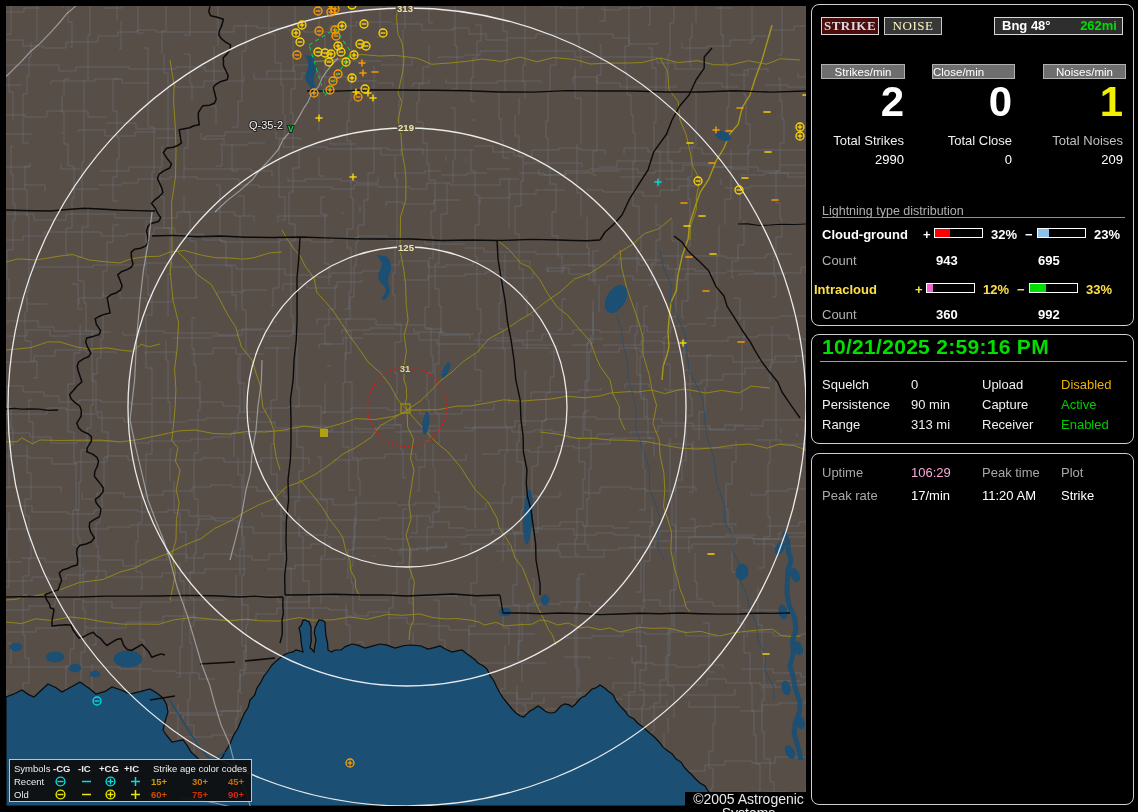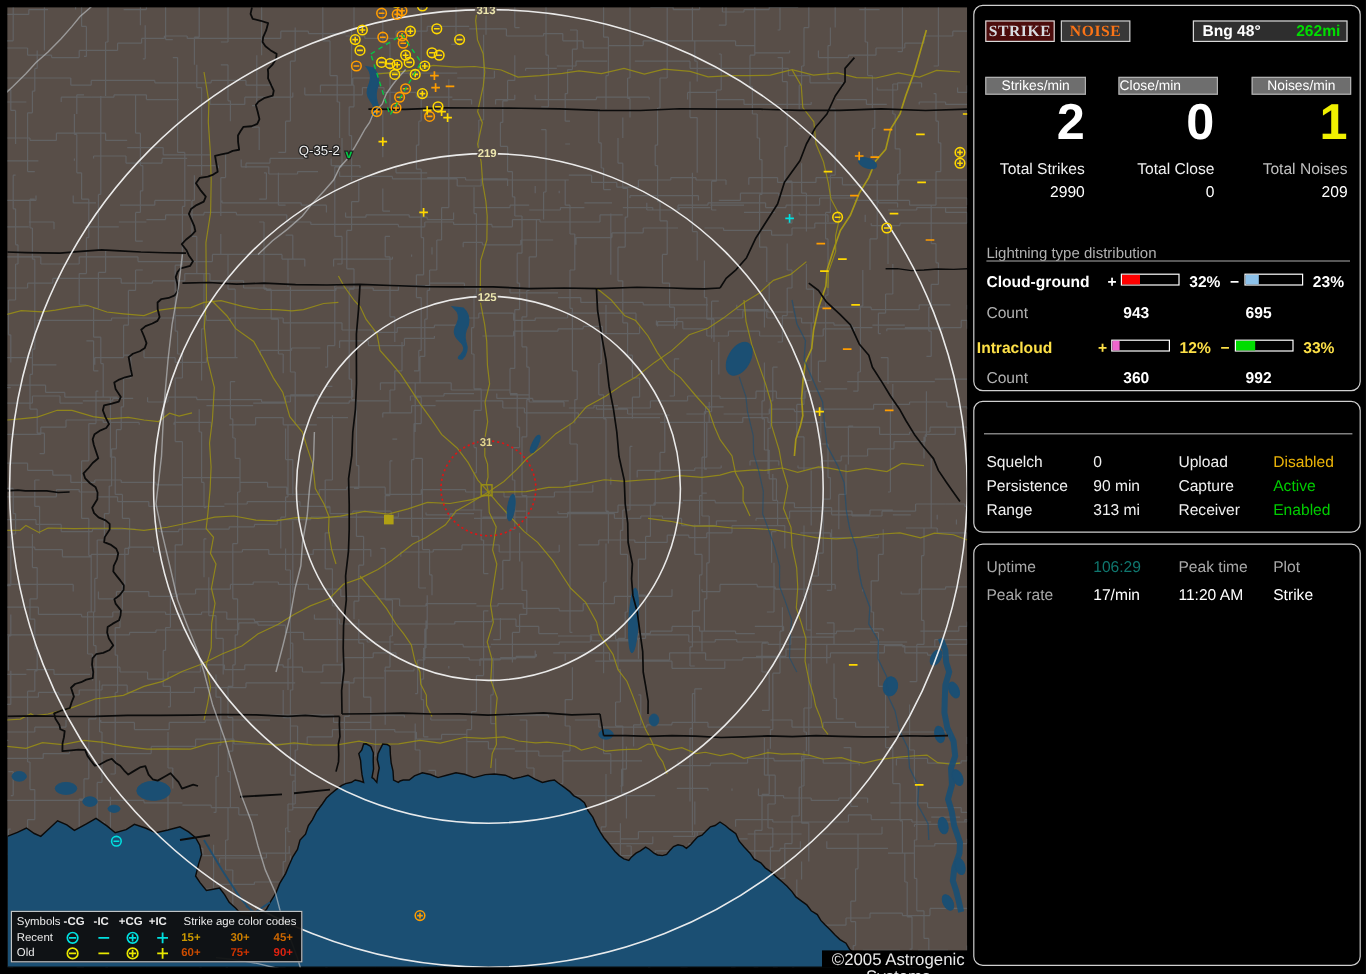--- a/index.html
+++ b/index.html
@@ -368,21 +368,21 @@
         <line x1="1" y1="5.5" x2="10" y2="5.5" stroke="#e8e800" stroke-width="1.5"></line>
         <line x1="5.5" y1="1" x2="5.5" y2="10" stroke="#e8e800" stroke-width="1.5"></line>
       </svg></div>
 <div style="position:absolute;left:141px;top:28px;color:#cc4c00;font-weight:bold">60+</div>
 <div style="position:absolute;left:182px;top:28px;color:#cc3300;font-weight:bold">75+</div>
 <div style="position:absolute;left:218px;top:28px;color:#dd2211;font-weight:bold">90+</div>
 </div>
 <div style="position:absolute;left:685px;top:792px;width:127px;height:14px;background:#000;color:#e8e8e8;font-size:14px;text-align:center;line-height:14px">©2005 Astrogenic Systems</div>
 <div style="position:absolute;left:811px;top:4px;width:323px;height:322px;background:#000;border:1px solid #cfcfcf;border-radius:8px">
 <div style="position:absolute;left:9px;top:12px;width:58px;height:18px;background:#4c0c0c;border:1px solid #d8d8d8;color:#d8dce2;font-weight:bold;font-size:13px;font-family:'Liberation Serif',serif;text-align:center;line-height:16px;letter-spacing:0.5px">STRIKE</div>
-<div style="position:absolute;left:72px;top:12px;width:58px;height:18px;background:#383838;border:1px solid #c8c8c8;color:#f97316;font-weight:bold;font-size:13px;font-family:'Liberation Serif',serif;text-align:center;line-height:16px;letter-spacing:0.5px">NOISE</div>
+<div style="position:absolute;left:72px;top:12px;width:58px;height:18px;background:#383838;border:1px solid #c8c8c8;color:#fef9c3;font-weight:normal;font-size:13px;font-family:'Liberation Serif',serif;text-align:center;line-height:16px;letter-spacing:0.5px">NOISE</div>
 <div style="position:absolute;left:182px;top:12px;width:129px;height:18px;background:#2e2e2e;border:1px solid #d8d8d8;font-size:13px;line-height:16px"><b style="color:#fff;padding-left:7px">Bng 48°</b><b style="color:#00dd00;float:right;padding-right:5px">262mi</b></div>
 <div style="position:absolute;left:9px;top:59px;width:84px;height:15px;background:#6e6e6e;border:1px solid #b0b0b0;color:#fff;font-size:11.5px;text-align:center;line-height:14px">Strikes/min</div>
 <div style="position:absolute;left:120px;top:59px;width:83px;height:15px;background:#6e6e6e;border:1px solid #b0b0b0;color:#fff;font-size:11.5px;text-align:left;line-height:14px">Close/min</div>
 <div style="position:absolute;left:231px;top:59px;width:83px;height:15px;background:#6e6e6e;border:1px solid #b0b0b0;color:#fff;font-size:11.5px;text-align:center;line-height:14px">Noises/min</div>
 <div style="position:absolute;left:0px;top:73px;width:92px;text-align:right;color:#fff;font-size:42px;font-weight:bold">2</div>
 <div style="position:absolute;left:107px;top:73px;width:93px;text-align:right;color:#fff;font-size:42px;font-weight:bold">0</div>
 <div style="position:absolute;left:218px;top:73px;width:93px;text-align:right;color:#f0f000;font-size:42px;font-weight:bold">1</div>
 <div style="position:absolute;left:0px;top:128px;width:92px;text-align:right;color:#f0f0f0;font-size:13px">Total Strikes</div>
 <div style="position:absolute;left:107px;top:128px;width:93px;text-align:right;color:#f0f0f0;font-size:13px">Total Close</div>
 <div style="position:absolute;left:218px;top:128px;width:93px;text-align:right;color:#c0c0c0;font-size:13px">Total Noises</div>
@@ -422,20 +422,21 @@
       </div>
  <span style="position:absolute;left:272px">33%</span>
 </div>
 <div style="position:absolute;left:10px;top:302px;width:305px;font-size:13px">
  <span style="position:absolute;left:0px;color:#b0b0b0">Count</span>
  <span style="position:absolute;left:114px;color:#fff;font-weight:bold">360</span>
  <span style="position:absolute;left:216px;color:#fff;font-weight:bold">992</span>
 </div>
 </div>
 <div style="position:absolute;left:811px;top:334px;width:323px;height:110px;background:#000;border:1px solid #cfcfcf;border-radius:8px">
+<div style="position:absolute;left:10px;top:0px;color:#00df00;font-size:21px;font-weight:bold;letter-spacing:0.3px">10/21/2025 2:59:16 PM</div>
 <div style="position:absolute;left:8px;top:26px;width:307px;border-top:1px solid #a0a0a0"></div>
 <div style="position:absolute;left:10px;top:42px;width:305px;font-size:13px;color:#f0f0f0">
  <span style="position:absolute;left:0px">Squelch</span>
       <span style="position:absolute;left:89px">0</span>
  <span style="position:absolute;left:160px">Upload</span>
       <span style="position:absolute;left:239px;color:#eab308">Disabled</span>
 </div>
 <div style="position:absolute;left:10px;top:62px;width:305px;font-size:13px;color:#f0f0f0">
  <span style="position:absolute;left:0px">Persistence</span>
       <span style="position:absolute;left:89px">90 min</span>
@@ -445,21 +446,21 @@
 <div style="position:absolute;left:10px;top:82px;width:305px;font-size:13px;color:#f0f0f0">
  <span style="position:absolute;left:0px">Range</span>
       <span style="position:absolute;left:89px">313 mi</span>
  <span style="position:absolute;left:160px">Receiver</span>
       <span style="position:absolute;left:239px;color:#00cc00">Enabled</span>
 </div>
 </div>
 <div style="position:absolute;left:811px;top:453px;width:323px;height:352px;background:#000;border:1px solid #cfcfcf;border-radius:8px">
 <div style="position:absolute;left:10px;top:11px;width:305px;font-size:13px">
  <span style="position:absolute;left:0px;color:#a8a8a8">Uptime</span>
-      <span style="position:absolute;left:89px;color:#0f766e">106:29</span>
+      <span style="position:absolute;left:89px;color:#f9a8d4">106:29</span>
  <span style="position:absolute;left:160px;color:#a8a8a8">Peak time</span>
       <span style="position:absolute;left:239px;color:#a8a8a8">Plot</span>
 </div>
 <div style="position:absolute;left:10px;top:34px;width:305px;font-size:13px">
  <span style="position:absolute;left:0px;color:#a8a8a8">Peak rate</span>
       <span style="position:absolute;left:89px;color:#fff">17/min</span>
  <span style="position:absolute;left:160px;color:#fff">11:20 AM</span>
       <span style="position:absolute;left:239px;color:#fff">Strike</span>
 </div>
 </div>

